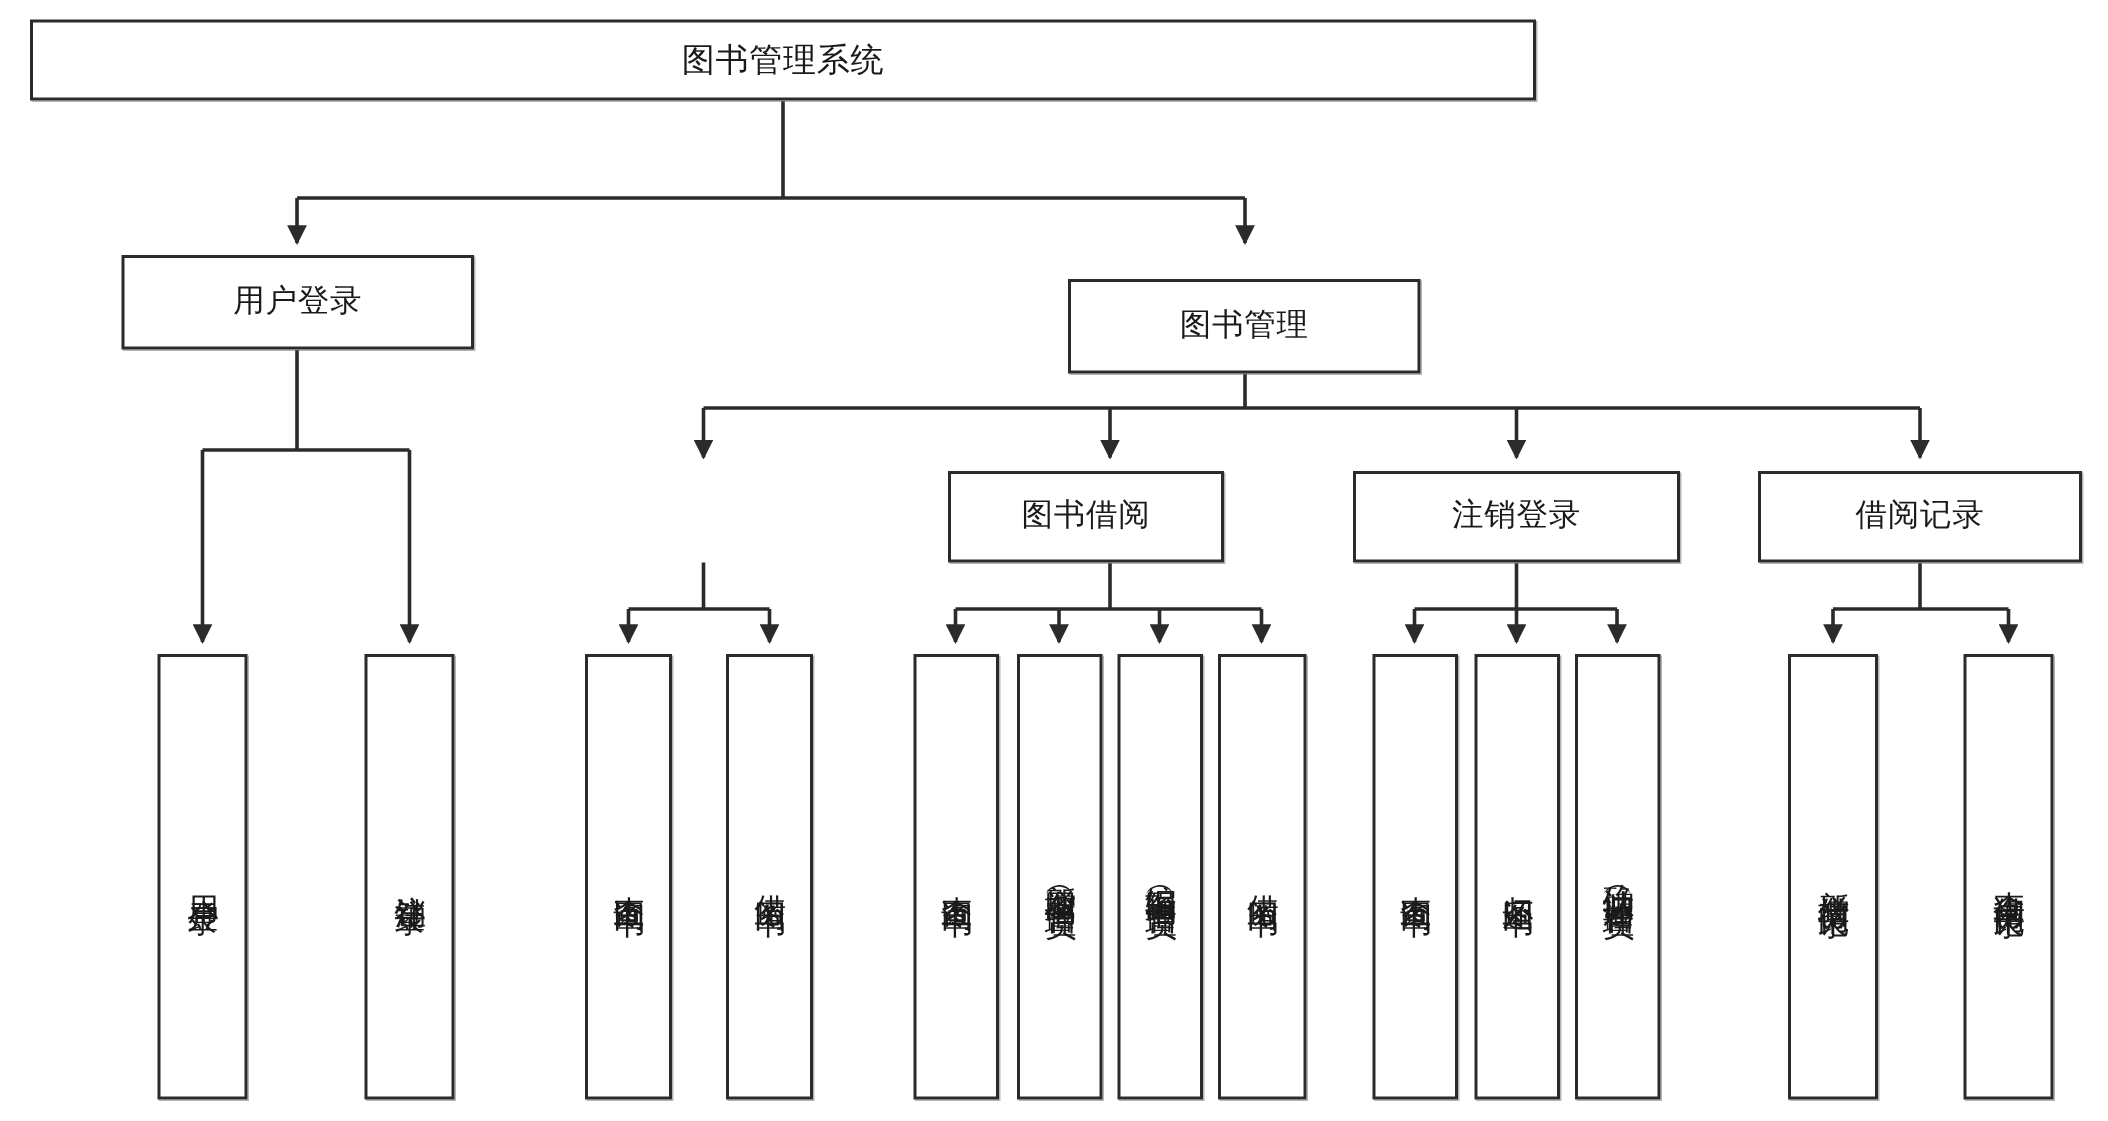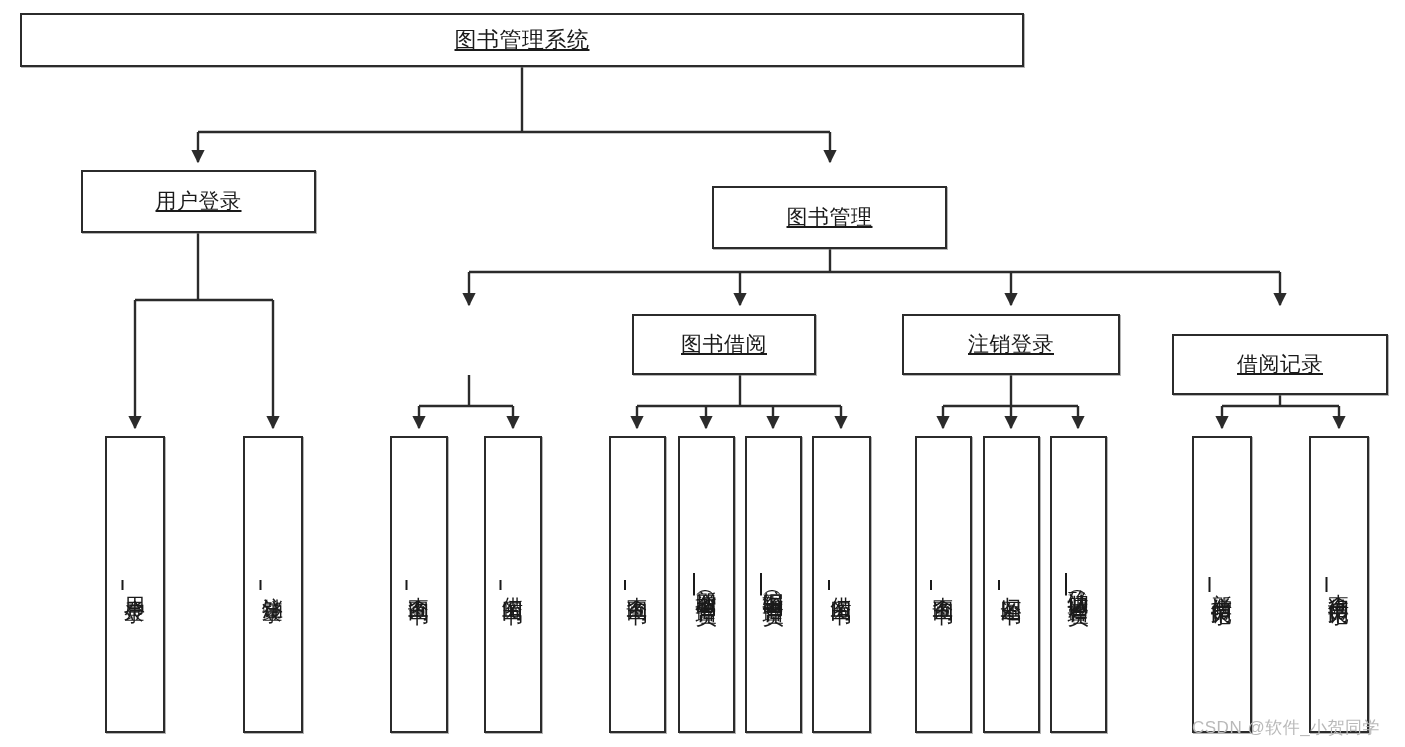--- a/index.html
+++ b/index.html
@@ -37,21 +37,20 @@
     justify-content: center;
     color: #1a1a1a;
     z-index: 2;
   }
   .node-label {
     display: block;
     text-align: right;
     line-height: 1.18;
     letter-spacing: 0.5px;
     white-space: nowrap;
-    text-decoration: underline;
   }
   
   .node.horiz .node-label {
     font-size: 21px;
   }
   .node.root .node-label {
     font-size: 22px;
   }
   
   .node.vert {
@@ -142,21 +141,21 @@
   <div class="node horiz" style="left:712px; top:186px; width:235px; height:63px;">
     <span class="node-label">图书管理</span>
   </div>
 
   <div class="node horiz" style="left:632px; top:314px; width:184px; height:61px;">
     <span class="node-label">图书借阅</span>
   </div>
   <div class="node horiz" style="left:902px; top:314px; width:218px; height:61px;">
     <span class="node-label">注销登录</span>
   </div>
-  <div class="node horiz" style="left:1172px; top:314px; width:216px; height:61px;margin-top:20px;">
+  <div class="node horiz" style="left:1172px; top:314px; width:216px; height:61px;">
     <span class="node-label">借阅记录</span>
   </div>
 
   <div class="node vert" style="left:105px; top:436px; width:60px; height:297px;">
     <span class="node-label">用户登录</span>
   </div>
   <div class="node vert" style="left:243px; top:436px; width:60px; height:297px;">
     <span class="node-label">注销登录</span>
   </div>
 
@@ -190,15 +189,14 @@
     <span class="node-label">确认归还（管理员）</span>
   </div>
 
   <div class="node vert" style="left:1192px; top:436px; width:60px; height:297px;">
     <span class="node-label">新增借阅记录</span>
   </div>
   <div class="node vert" style="left:1309px; top:436px; width:60px; height:297px;">
     <span class="node-label">查询借阅记录</span>
   </div>
 
-  <div class="watermark" style="left:1192px; top:716px;">CSDN @软件_小贺同学</div>
 
 </div>
 
 </body></html>

